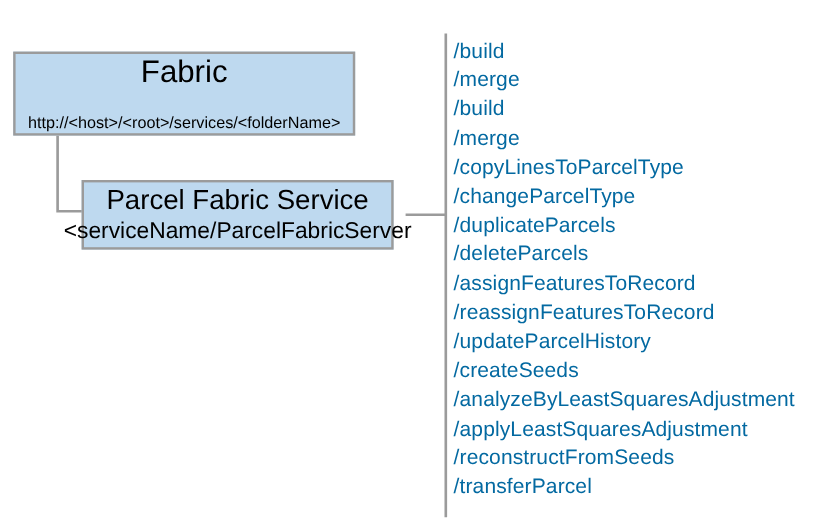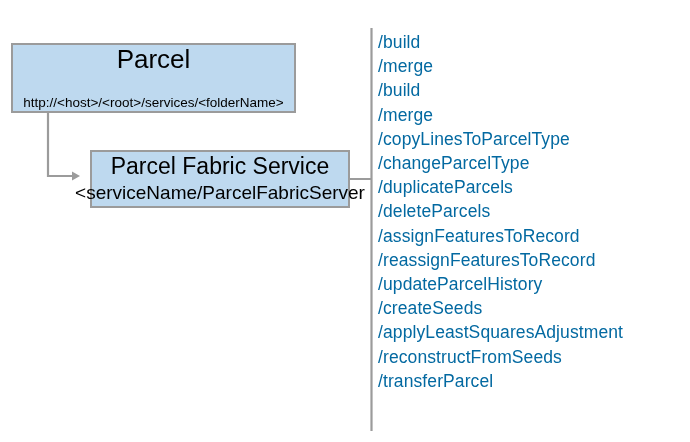--- a/index.html
+++ b/index.html
@@ -68,21 +68,21 @@
   #catalog-node .node-title {
     font-size: 26px;
     margin-top: 1px;
   }
   #catalog-node .node-subtitle {
     font-size: 13.5px;
     margin-top: 22px;
   }
 
   #service-node {
-    left: 90px;
+    left: 68px;
     top: 150px;
     width: 260px;
     height: 58px;
   }
   #service-node .node-title {
     font-size: 23px;
     margin-top: 0px;
   }
   #service-node .node-subtitle {
     font-size: 19px;
@@ -113,21 +113,21 @@
 
     <polyline points="48,113 48,176 73,176" fill="none" stroke="#9b9b9b" stroke-width="2.2"></polyline>
     <polygon points="72,171.5 80,176 72,180.5" fill="#9b9b9b"></polygon>
 
     <line x1="338" y1="179" x2="371" y2="179" stroke="#9b9b9b" stroke-width="2.2"></line>
 
     <line x1="371.5" y1="28" x2="371.5" y2="431" stroke="#9b9b9b" stroke-width="2.2"></line>
   </svg>
 
   <div class="node" id="catalog-node">
-    <div class="node-title">Parcel</div>
+    <div class="node-title">Fabric</div>
     <div class="node-subtitle">http://&lt;host&gt;/&lt;root&gt;/services/&lt;folderName&gt;</div>
   </div>
 
   <div class="node" id="service-node">
     <div class="node-title">Parcel Fabric Service</div>
     <div class="node-subtitle">&lt;serviceName/ParcelFabricServer</div>
   </div>
 
   <div id="operations">
     <div class="op-item">/build</div>
@@ -135,18 +135,19 @@
     <div class="op-item">/build</div>
     <div class="op-item">/merge</div>
     <div class="op-item">/copyLinesToParcelType</div>
     <div class="op-item">/changeParcelType</div>
     <div class="op-item">/duplicateParcels</div>
     <div class="op-item">/deleteParcels</div>
     <div class="op-item">/assignFeaturesToRecord</div>
     <div class="op-item">/reassignFeaturesToRecord</div>
     <div class="op-item">/updateParcelHistory</div>
     <div class="op-item">/createSeeds</div>
+    <div class="op-item">/analyzeByLeastSquaresAdjustment</div>
     <div class="op-item">/applyLeastSquaresAdjustment</div>
     <div class="op-item">/reconstructFromSeeds</div>
     <div class="op-item">/transferParcel</div>
   </div>
 
 </div>
 
 </body></html>

